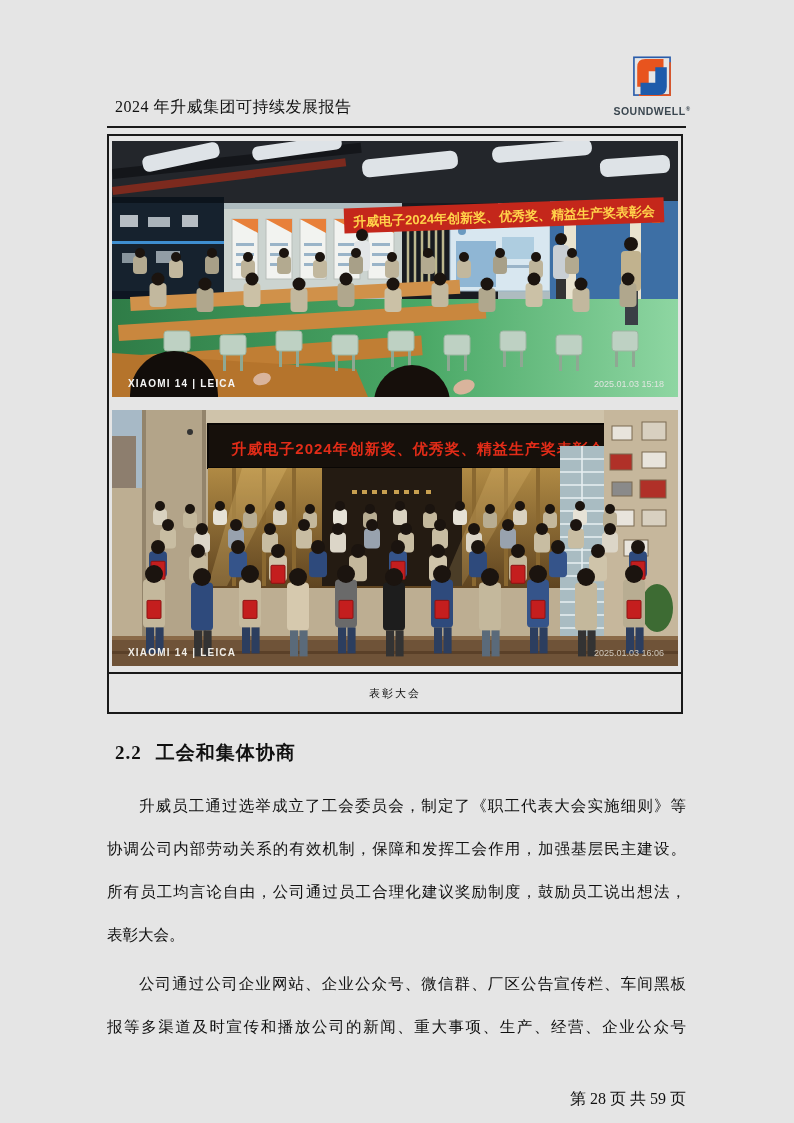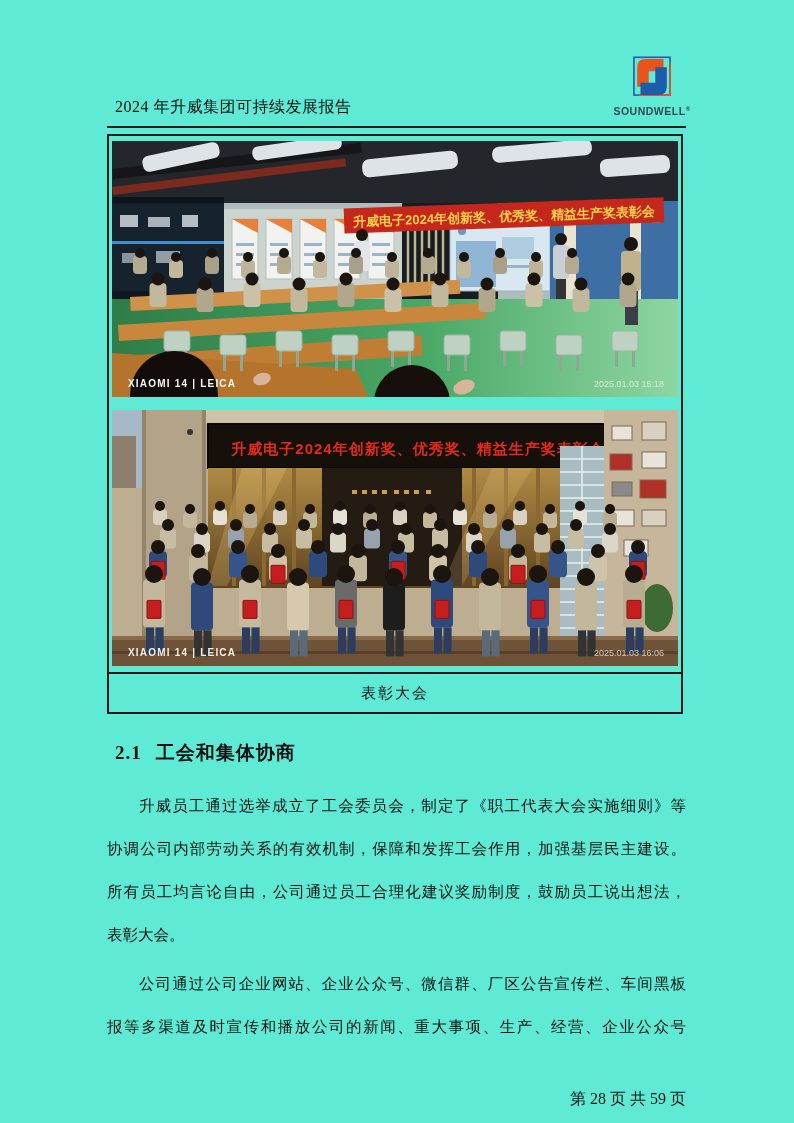--- a/index.html
+++ b/index.html
@@ -1,30 +1,30 @@
 <!DOCTYPE html>
 <html><head>
 <meta charset="utf-8">
 <style>
   html,body{margin:0;padding:0;background:#ffffff;}
-  .page{position:relative;width:794px;height:1123px;background:#5eead4;overflow:hidden;
+  .page{position:relative;width:794px;height:1123px;background:#e5e5e5;overflow:hidden;
         font-family:"Liberation Serif","DejaVu Serif",serif;color:#111;}
   .abs{position:absolute;}
   .hdr-title{left:115px;top:97px;font-size:16px;letter-spacing:.5px;}
   .hdr-rule{left:107px;top:126px;width:579px;height:2px;background:#1a1a1a;}
   .logo-wrap{left:612px;top:54px;width:80px;text-align:center;}
   .logo-text{font-family:"Liberation Sans","DejaVu Sans",sans-serif;font-size:10.5px;
              font-weight:bold;letter-spacing:.5px;color:#3b4750;margin-top:1px;}
   .logo-text sup{font-size:6px;}
   .figure-box{left:107px;top:134px;width:576px;height:580px;border:2px solid #1a1a1a;box-sizing:border-box;}
   .photo{position:absolute;left:3px;width:566px;height:256px;display:block;}
   .photo1{top:5px;}
   .photo2{top:274px;}
   .caption-row{position:absolute;left:0;top:536px;width:100%;height:40px;border-top:2px solid #1a1a1a;
-               box-sizing:border-box;text-align:center;line-height:38px;font-size:15px;letter-spacing:2px;}
+               box-sizing:border-box;text-align:center;line-height:38px;font-size:11px;letter-spacing:2px;}
   .sec-heading{left:115px;top:740px;font-family:"Liberation Sans","DejaVu Sans",sans-serif;
                font-weight:bold;font-size:19px;letter-spacing:1px;}
   .sec-num{margin-right:14px;font-family:"Liberation Serif",serif;}
   .para{left:107px;width:579px;}
   .p1{top:784px;} .p2{top:962px;}
   .line{height:43px;line-height:43px;font-size:15.5px;text-align:justify;text-align-last:justify;}
   .line.indent{padding-left:32px;box-sizing:border-box;}
   .line.last{text-align-last:left;}
   .footer{left:107px;top:1053px;width:579px;text-align:right;font-size:16px;line-height:30px;margin-top:31px;}
   .svgtxt{font-family:"Liberation Sans","DejaVu Sans",sans-serif;}
@@ -462,21 +462,21 @@
         </g>
 
       <text class="svgtxt wm" x="16" y="246" font-size="10" fill="#f0ede6">XIAOMI 14 | LEICA</text>
       <text class="svgtxt" x="552" y="246" text-anchor="end" font-size="9" fill="#cfc8bc">2025.01.03 16:06</text>
     </svg>
 
     <div class="caption-row">表彰大会</div>
   </div>
 
   <div class="abs sec-heading">
-    <span class="sec-num">2.1</span><span>工会和集体协商</span>
+    <span class="sec-num">2.2</span><span>工会和集体协商</span>
   </div>
 
   <div class="abs para p1">
     <div class="line indent">升威员工通过选举成立了工会委员会，制定了《职工代表大会实施细则》等</div>
     <div class="line">协调公司内部劳动关系的有效机制，保障和发挥工会作用，加强基层民主建设。</div>
     <div class="line">所有员工均言论自由，公司通过员工合理化建议奖励制度，鼓励员工说出想法，</div>
     <div class="line last">表彰大会。</div>
   </div>
 
   <div class="abs para p2">

